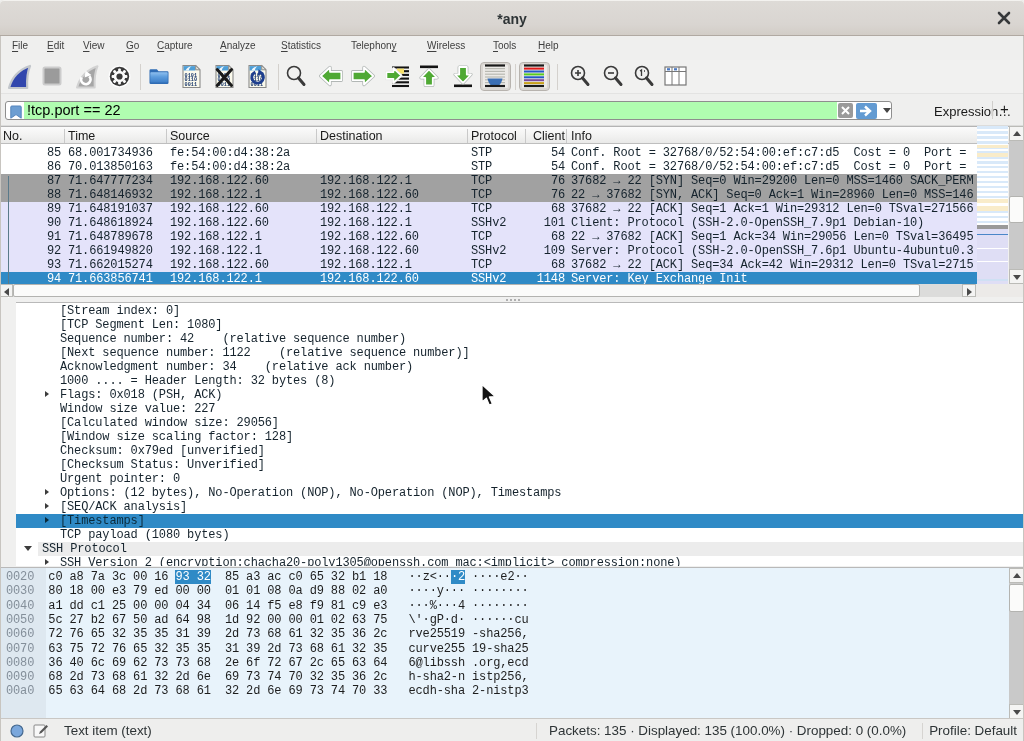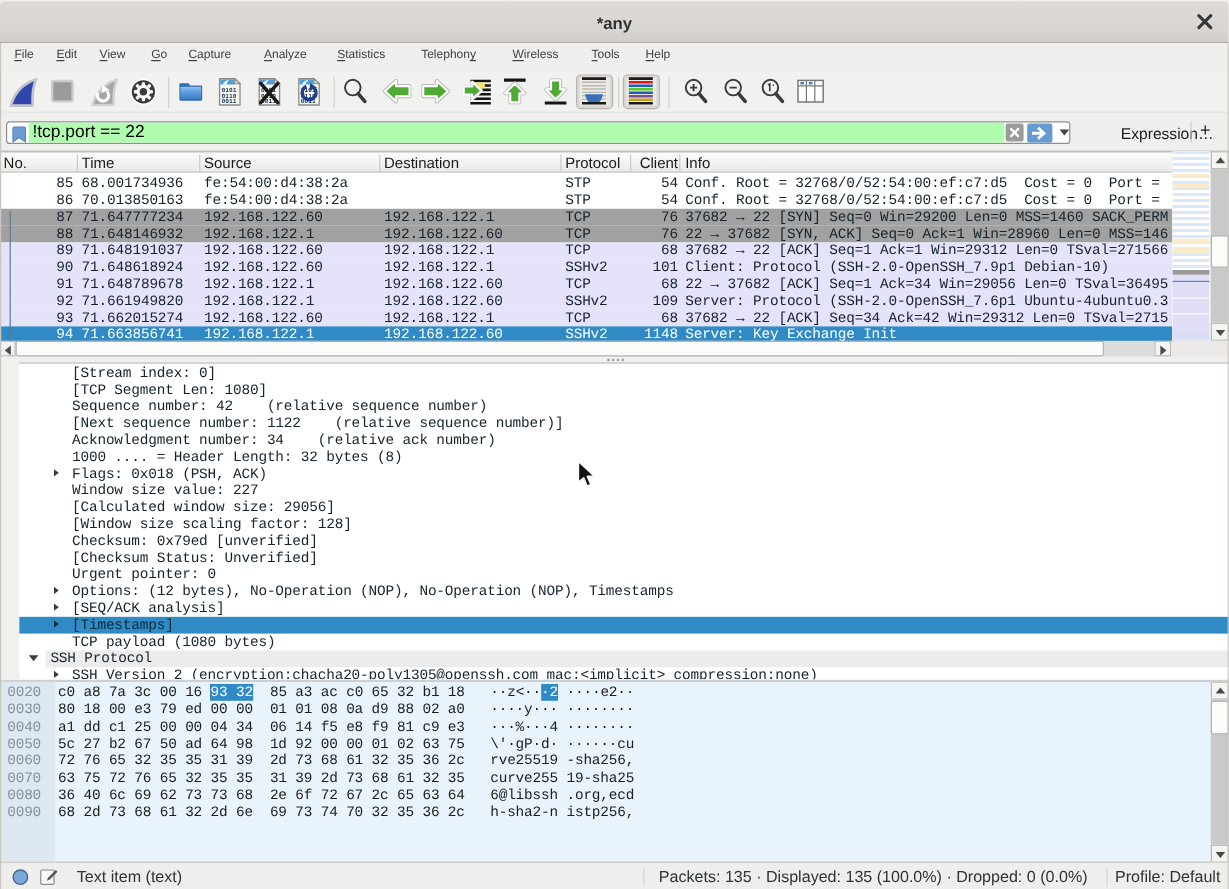--- a/index.html
+++ b/index.html
@@ -517,20 +517,21 @@
 <div id="hexpane">
   <div id="hexoffcol"></div>
   <div class="hrow" style="top:2px"><span class="hoff">0020</span>  c0 a8 7a 3c 00 16 <span class="hsel">93 32</span>  85 a3 ac c0 65 32 b1 18   ··z&lt;··<span class="hsel">·2</span> ····e2··</div>
   <div class="hrow" style="top:16px"><span class="hoff">0030</span>  80 18 00 e3 79 ed 00 00  01 01 08 0a d9 88 02 a0   ····y··· ········</div>
   <div class="hrow" style="top:31px"><span class="hoff">0040</span>  a1 dd c1 25 00 00 04 34  06 14 f5 e8 f9 81 c9 e3   ···%···4 ········</div>
   <div class="hrow" style="top:45px"><span class="hoff">0050</span>  5c 27 b2 67 50 ad 64 98  1d 92 00 00 01 02 63 75   \'·gP·d· ······cu</div>
   <div class="hrow" style="top:59px"><span class="hoff">0060</span>  72 76 65 32 35 35 31 39  2d 73 68 61 32 35 36 2c   rve25519 -sha256,</div>
   <div class="hrow" style="top:74px"><span class="hoff">0070</span>  63 75 72 76 65 32 35 35  31 39 2d 73 68 61 32 35   curve255 19-sha25</div>
   <div class="hrow" style="top:88px"><span class="hoff">0080</span>  36 40 6c 69 62 73 73 68  2e 6f 72 67 2c 65 63 64   6@libssh .org,ecd</div>
   <div class="hrow" style="top:102px"><span class="hoff">0090</span>  68 2d 73 68 61 32 2d 6e  69 73 74 70 32 35 36 2c   h-sha2-n istp256,</div>
+  <div class="hrow" style="top:116px"><span class="hoff">00a0</span>  65 63 64 68 2d 73 68 61  32 2d 6e 69 73 74 70 33   ecdh-sha 2-nistp3</div>
 
   <div class="sb-btn" style="left:1009px;top:0;width:15px;height:15px">
       <div class="arr-up" style="left:3px;top:4px"></div>
     </div>
   <div class="sb-trough" style="left:1009px;top:15px;width:15px;height:121px"></div>
   <div class="sb-thumb" style="left:1009px;top:16px;width:15px;height:28px"></div>
   <div class="sb-btn" style="left:1009px;top:136px;width:15px;height:15px">
       <div class="arr-dn" style="left:3px;top:5px"></div>
     </div>
 </div>

